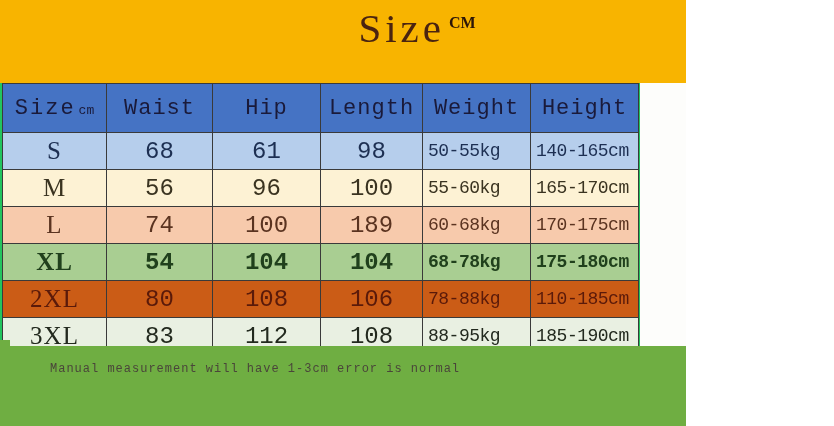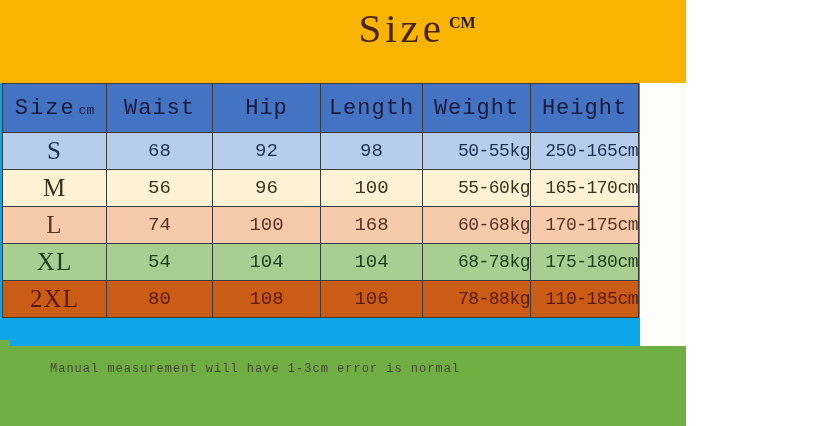--- a/index.html
+++ b/index.html
@@ -5,21 +5,21 @@
   html, body {
     margin: 0;
     padding: 0;
     background: #ffffff;
   }
   #page {
     position: relative;
     width: 686px;
     height: 426px;
     overflow: hidden;
-    background: #0ea5e9;
+    background: #22c55e;
     font-family: "Liberation Serif", "DejaVu Serif", serif;
   }
 
   
   #header-band {
     position: absolute;
     left: 0; top: 0;
     width: 834px; height: 83px;
     background: #F8B400;
   }
@@ -77,21 +77,21 @@
   #size-table col.c-length { width: 102px; }
   #size-table col.c-weight { width: 108px; }
   #size-table col.c-height { width: 108px; }
 
   #size-table th, #size-table td {
     border: 1px solid #3a3a3a;
     padding: 0;
     height: 36px;
     text-align: center;
     vertical-align: middle;
-    font-size: 19px;
+    font-size: 24px;
     white-space: nowrap;
     overflow: hidden;
   }
 
   
   #size-table thead th {
     background: #4573C4;
     color: #1a1a3a;
     font-weight: normal;
     font-size: 22px;
@@ -106,31 +106,31 @@
   }
 
   
   #size-table td.size-name {
     font-family: "Liberation Serif", "DejaVu Serif", serif;
     font-size: 25px;
     letter-spacing: 1px;
   }
   
   #size-table td.range-cell {
-    text-align: right;
+    text-align: left;
     padding-left: 5px;
     font-size: 18px;
     letter-spacing: -0.5px;
   }
 
   
   tr.row-s  td { background: #B6CEEC; color: #1d2f52; }
   tr.row-m  td { background: #FDF2D4; color: #3a3320; }
   tr.row-l  td { background: #F7CAAC; color: #5a3320; }
-  tr.row-xl td { background: #A9CE92; color: #20401c; }
+  tr.row-xl td { background: #A9CE92; color: #20401c; font-weight: bold; }
   tr.row-2xl td { background: #CB5C16; color: #5a1a0a; margin-top: 38px; }
   tr.row-3xl td { background: #E9F0E2; color: #22291e; }
 
   
   #footer-band {
     position: absolute;
     left: 0; top: 346px;
     width: 834px; height: 80px;
     background: #6FAE42;
   }
@@ -232,57 +232,65 @@
         <th>Hip</th>
         <th>Length</th>
         <th>Weight</th>
         <th>Height</th>
       </tr>
     </thead>
     <tbody>
       <tr class="row-s">
         <td class="size-name">S</td>
         <td>68</td>
-        <td>92</td>
+        <td>61</td>
         <td>98</td>
         <td class="range-cell">50-55kg</td>
-        <td class="range-cell">250-165cm</td>
+        <td class="range-cell">140-165cm</td>
       </tr>
       <tr class="row-m">
         <td class="size-name">M</td>
         <td>56</td>
         <td>96</td>
         <td>100</td>
         <td class="range-cell">55-60kg</td>
         <td class="range-cell">165-170cm</td>
       </tr>
       <tr class="row-l">
         <td class="size-name">L</td>
         <td>74</td>
         <td>100</td>
-        <td>168</td>
+        <td>189</td>
         <td class="range-cell">60-68kg</td>
         <td class="range-cell">170-175cm</td>
       </tr>
       <tr class="row-xl">
         <td class="size-name">XL</td>
         <td>54</td>
         <td>104</td>
         <td>104</td>
         <td class="range-cell">68-78kg</td>
         <td class="range-cell">175-180cm</td>
       </tr>
       <tr class="row-2xl">
         <td class="size-name">2XL</td>
         <td>80</td>
         <td>108</td>
         <td>106</td>
         <td class="range-cell">78-88kg</td>
         <td class="range-cell">110-185cm</td>
       </tr>
+      <tr class="row-3xl">
+        <td class="size-name">3XL</td>
+        <td>83</td>
+        <td>112</td>
+        <td>108</td>
+        <td class="range-cell">88-95kg</td>
+        <td class="range-cell">185-190cm</td>
+      </tr>
     </tbody>
   </table>
 
   <div id="footer-notch"></div>
   <div id="footer-band">
     <div id="footer-text">Manual measurement will have 1-3cm error is normal</div>
   </div>
 
 </div>
 

